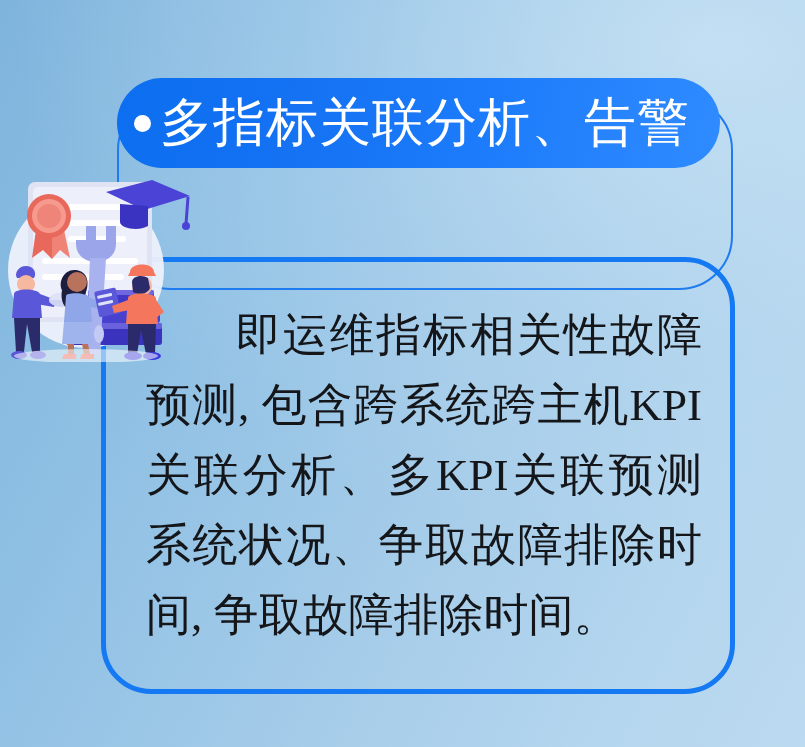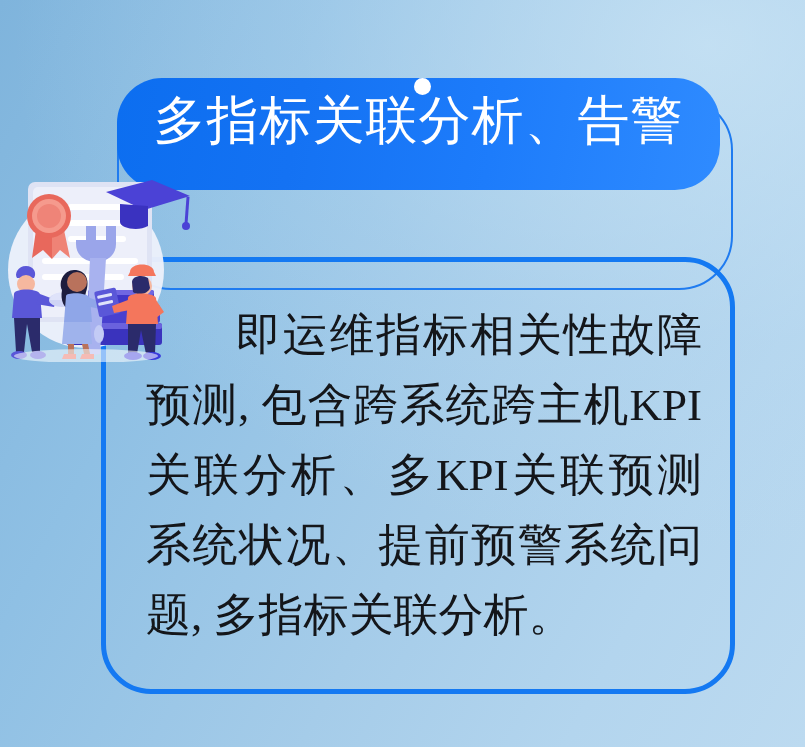--- a/index.html
+++ b/index.html
@@ -42,27 +42,26 @@
     box-sizing: border-box;
     z-index: 1;
   }
 
   
   .title-pill {
     position: absolute;
     left: 117px;
     top: 78px;
     width: 603px;
-    height: 112px;
+    height: 90px;
     border-radius: 45px;
     background: linear-gradient(100deg, #0c6ef0 0%, #1472f3 30%, #1d7cfb 62%, #2f8bff 100%);
     display: flex;
     align-items: center;
     z-index: 3;
-    flex-direction: column;
   }
   .title-bullet {
     width: 17px;
     height: 17px;
     border-radius: 50%;
     background: #ffffff;
     margin-left: 17px;
     margin-right: 9px;
     flex: 0 0 auto;
   }
@@ -120,21 +119,21 @@
 <div id="slide">
 
   <div class="connector-card"></div>
 
   <div class="title-pill">
     <span class="title-bullet"></span>
     <span class="title-text">多指标关联分析、告警</span>
   </div>
 
   <div class="body-card"></div>
-  <div class="body-text">即运维指标相关性故障预测, 包含跨系统跨主机KPI关联分析、多KPI关联预测系统状况、提前预警系统问题, 多指标关联分析。</div>
+  <div class="body-text">即运维指标相关性故障预测, 包含跨系统跨主机KPI关联分析、多KPI关联预测系统状况、争取故障排除时间, 争取故障排除时间。</div>
 
   <div class="illustration">
     <svg viewBox="0 0 192 196" xmlns="http://www.w3.org/2000/svg">
 
       <circle cx="84" cy="104" r="78" fill="#eef1fb" opacity="0.95"></circle>
 
       <g>
         <rect x="26" y="16" width="124" height="140" rx="7" fill="#dfe3f4"></rect>
         <rect x="31" y="21" width="114" height="130" rx="5" fill="#edeffa"></rect>
         <rect x="66" y="38" width="70" height="6" rx="3" fill="#ffffff"></rect>

